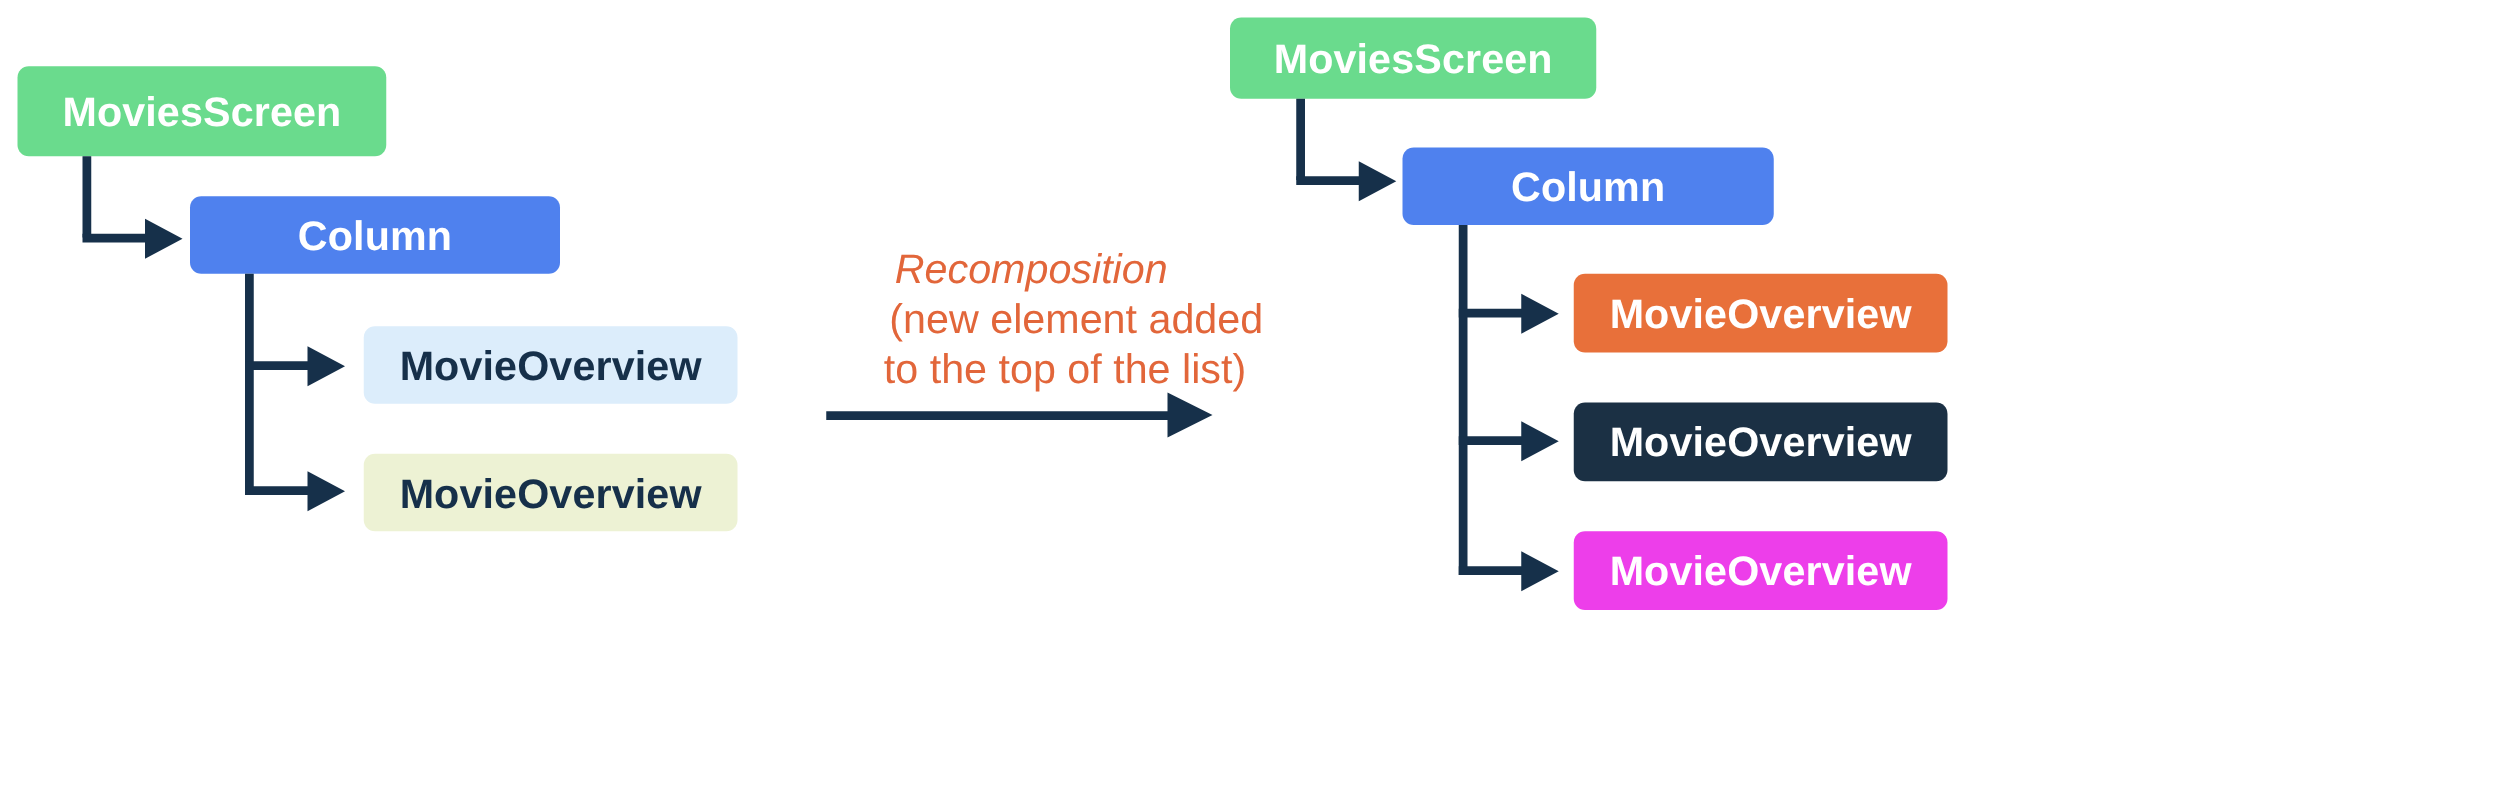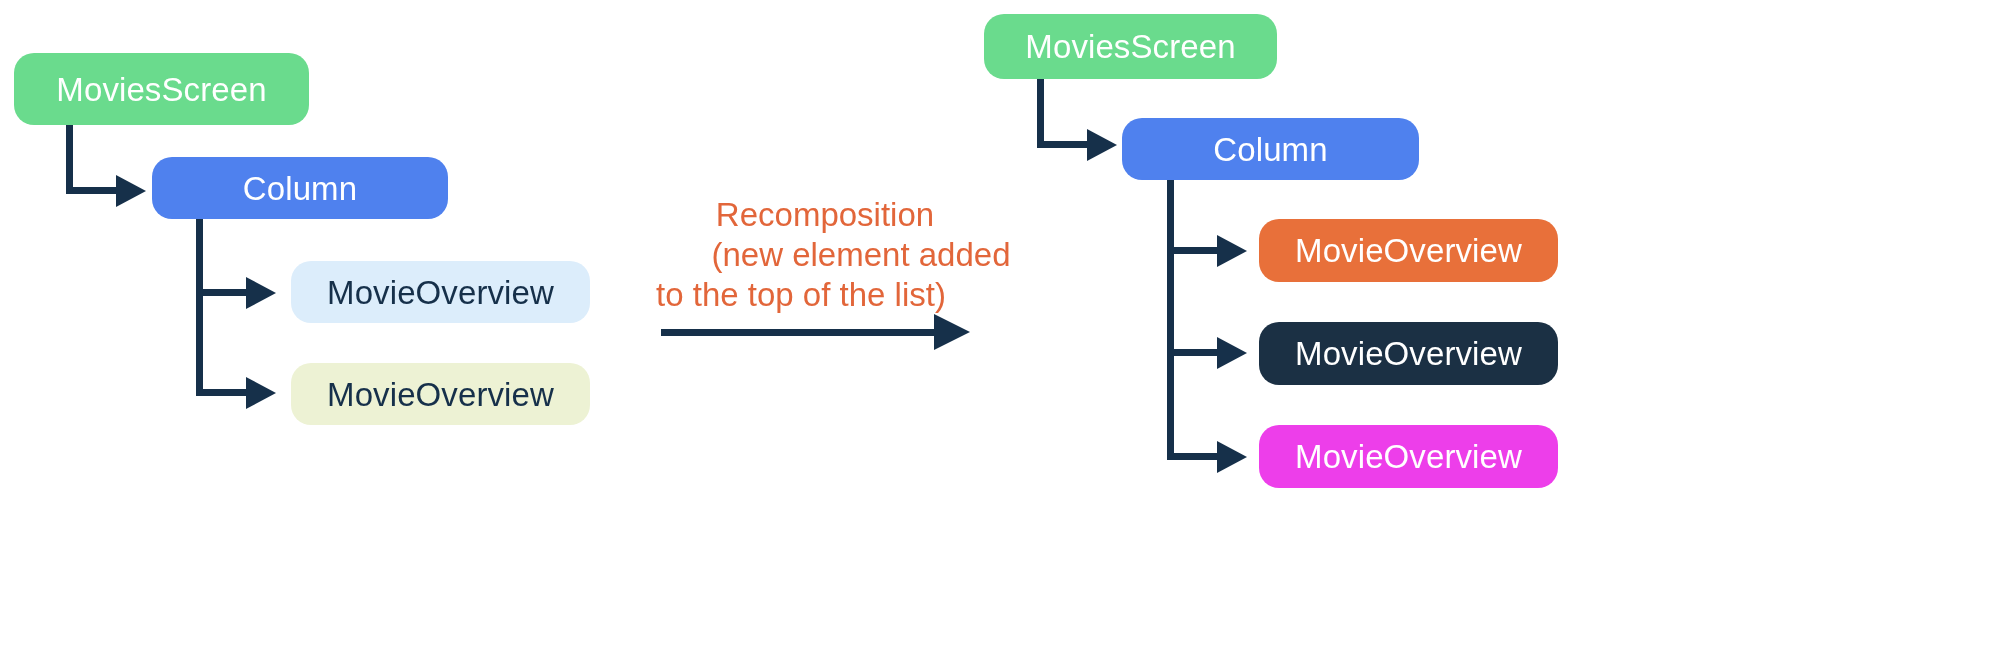--- a/index.html
+++ b/index.html
@@ -18,24 +18,24 @@
     position: absolute;
     left: 0; top: 0;
     width: 1999px;
     height: 648px;
   }
   .node {
     position: absolute;
     display: flex;
     align-items: center;
     justify-content: center;
-    border-radius: 20px;
+    border-radius: 9px;
     box-sizing: border-box;
     font-size: 33px;
-    font-weight: 400;
+    font-weight: 700;
     letter-spacing: 0.1px;
     white-space: nowrap;
     line-height: 1;
   }
   .conn {
     position: absolute;
     background: #16304a;
   }
   .v-line { width: 7px; }
   .h-line { height: 7px; }
@@ -97,23 +97,23 @@
     <div class="node" style="left:291px; top:261px; width:299px; height:62px; background:#DCEDFB; color:#16304A;">
       <span>MovieOverview</span>
     </div>
 
     <div class="node" style="left:291px; top:363px; width:299px; height:62px; background:#EDF2D4; color:#16304A;">
       <span>MovieOverview</span>
     </div>
   </div>
 
   <div>
-    <div class="caption" style="left:660px; top:195px; width:330px;">Recomposition</div>
+    <div class="caption" style="left:660px; top:195px; width:330px;font-style:italic;">Recomposition</div>
     <div class="caption" style="left:696px; top:235px; width:330px;">(new element added</div>
-    <div class="caption" style="left:636px; top:275px; width:330px;">to the top of the list)</div>
+    <div class="caption" style="left:687px; top:275px; width:330px;">to the top of the list)</div>
 
     <div class="big-arrow-shaft" style="left:661px; top:329px; width:275px;"></div>
     <div class="big-arrow-head" style="left:934px; top:314px;"></div>
   </div>
 
   <div>
 
     <div class="node" style="left:984px; top:14px; width:293px; height:65px; background:#6ADB8D; color:#FFFFFF;">
       <span>MoviesScreen</span>
     </div>

